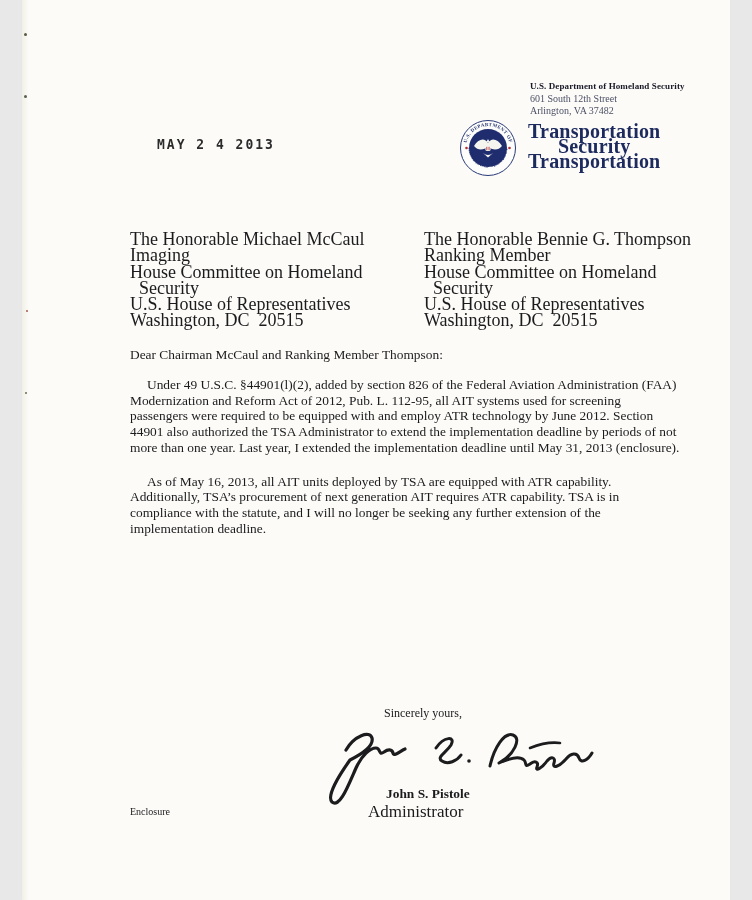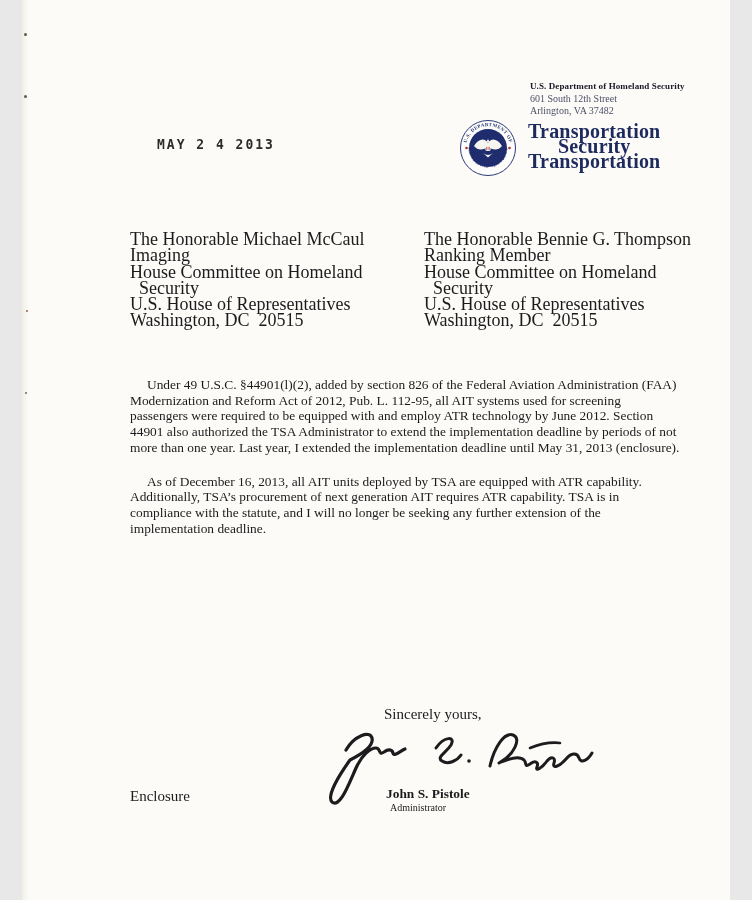--- a/index.html
+++ b/index.html
@@ -49,25 +49,25 @@
 
   .salutation { position: absolute; left: 108px; top: 347px; font-size: 13.4px; }
 
   .body-text { position: absolute; left: 108px; top: 377px; width: 552px; }
   .body-text p {
     margin: 0 0 18px 0;
     font-size: 13.4px; line-height: 15.7px;
     text-indent: 17px; color: #1b1b1d;
   }
 
-  .valediction { position: absolute; left: 362px; top: 706px; font-size: 15px; }
+  .valediction { position: absolute; left: 362px; top: 706px; font-size: 12px; }
   .signature { position: absolute; left: 296px; top: 722px; width: 278px; height: 86px; }
   .signer-name { position: absolute; left: 364px; top: 786px; font-size: 13.4px; font-weight: bold; }
-  .signer-title { position: absolute; left: 368px; top: 802px; font-size: 10px; }
-  .enclosure { position: absolute; left: 108px; top: 788px; font-size: 15px; }
+  .signer-title { position: absolute; left: 346px; top: 802px; font-size: 17px; }
+  .enclosure { position: absolute; left: 108px; top: 806px; font-size: 10px; }
 </style>
 </head>
 <body>
 
 <div class="page">
   <div class="edge-tint"></div>
   <div class="speck" style="left:2px;top:33px;width:3px;height:3px;background:#5a5a42;"></div>
   <div class="speck" style="left:2px;top:95px;width:3px;height:3px;background:#55604f;"></div>
   <div class="speck" style="left:4px;top:310px;width:2px;height:2px;background:#a55b4c;"></div>
   <div class="speck" style="left:3px;top:392px;width:2px;height:2px;background:#6a6a55;"></div>
@@ -124,24 +124,25 @@
     <div class="addr-col addr-right">
       <div class="addr-line">The Honorable Bennie G. Thompson</div>
       <div class="addr-line">Ranking Member</div>
       <div class="addr-line">House Committee on Homeland</div>
       <div class="addr-line">  Security</div>
       <div class="addr-line">U.S. House of Representatives</div>
       <div class="addr-line">Washington, DC  20515</div>
     </div>
   </div>
 
+  <div class="salutation">Dear Chairman McCaul and Ranking Member Thompson:</div>
 
   <div class="body-text">
     <p>Under 49 U.S.C. §44901(l)(2), added by section 826 of the Federal Aviation Administration (FAA) Modernization and Reform Act of 2012, Pub. L. 112-95, all AIT systems used for screening passengers were required to be equipped with and employ ATR technology by June 2012.  Section 44901 also authorized the TSA Administrator to extend the implementation deadline by periods of not more than one year.  Last year, I extended the implementation deadline until May 31, 2013 (enclosure).</p>
-    <p>As of December 16, 2013, all AIT units deployed by TSA are equipped with ATR capability.  Additionally, TSA’s procurement of next generation AIT requires ATR capability.  TSA is in compliance with the statute, and I will no longer be seeking any further extension of the implementation deadline.</p>
+    <p>As of May 16, 2013, all AIT units deployed by TSA are equipped with ATR capability.  Additionally, TSA’s procurement of next generation AIT requires ATR capability.  TSA is in compliance with the statute, and I will no longer be seeking any further extension of the implementation deadline.</p>
   </div>
 
   <div class="valediction">Sincerely yours,</div>
 
   <div class="signature">
     <svg viewBox="0 0 278 86" width="278" height="86" fill="none" stroke="#1c1c1e" stroke-linecap="round" stroke-linejoin="round">
 
       <path stroke-width="3.2" d="M28 28 C36 14 52 8 54 16 C56 24 44 32 32 38 C22 52 8 74 14 80 C22 86 30 64 38 46 C44 33 52 26 58 26 C63 26 60 34 66 30 C70 27 74 27 75 31 C76 35 82 29 87 27"></path>
 
       <path stroke-width="3" d="M118 26 C126 14 138 14 133 23 C128 31 118 35 124 39 C130 43 139 39 143 33"></path>

